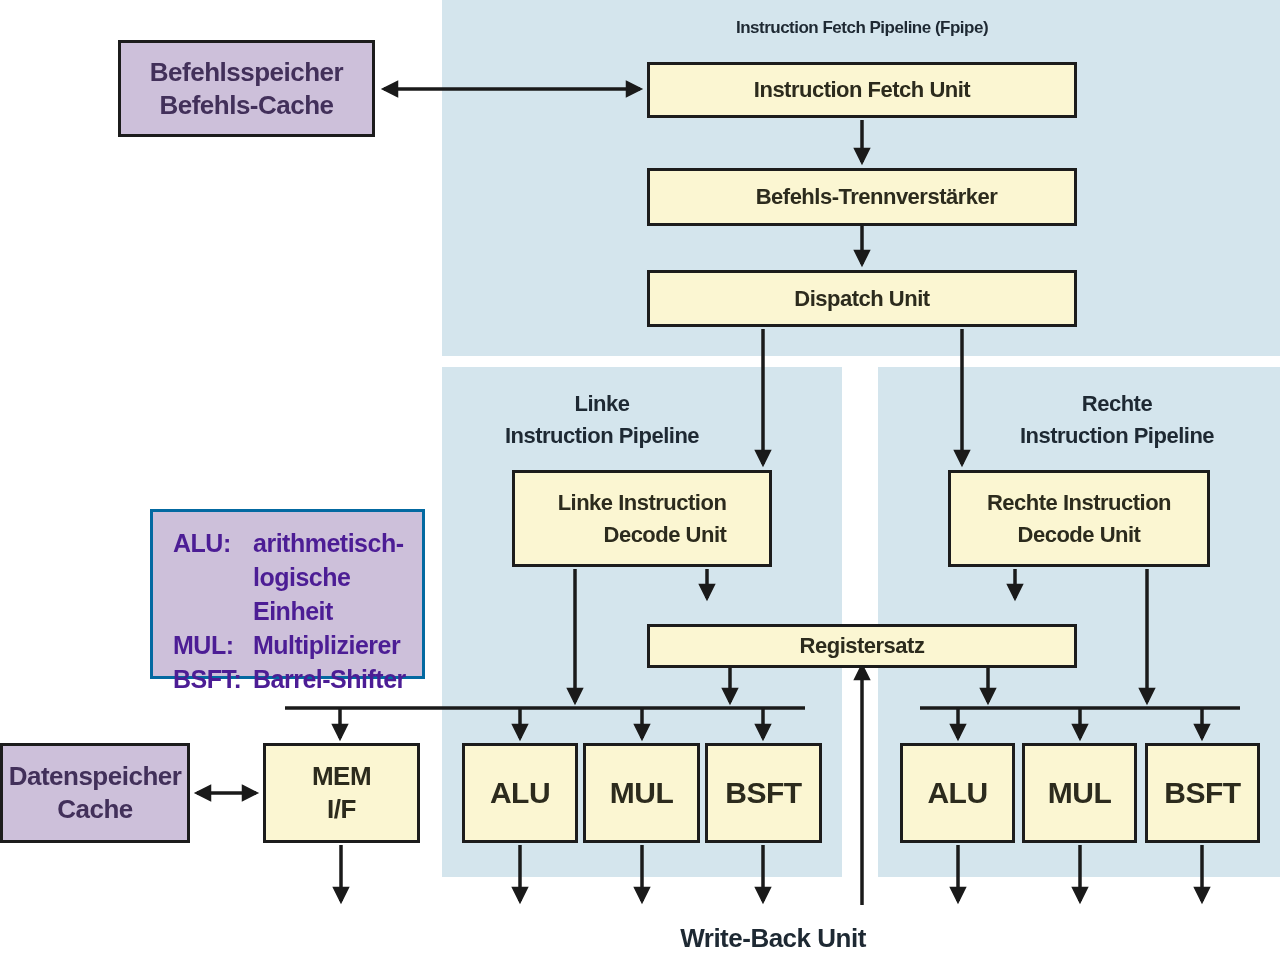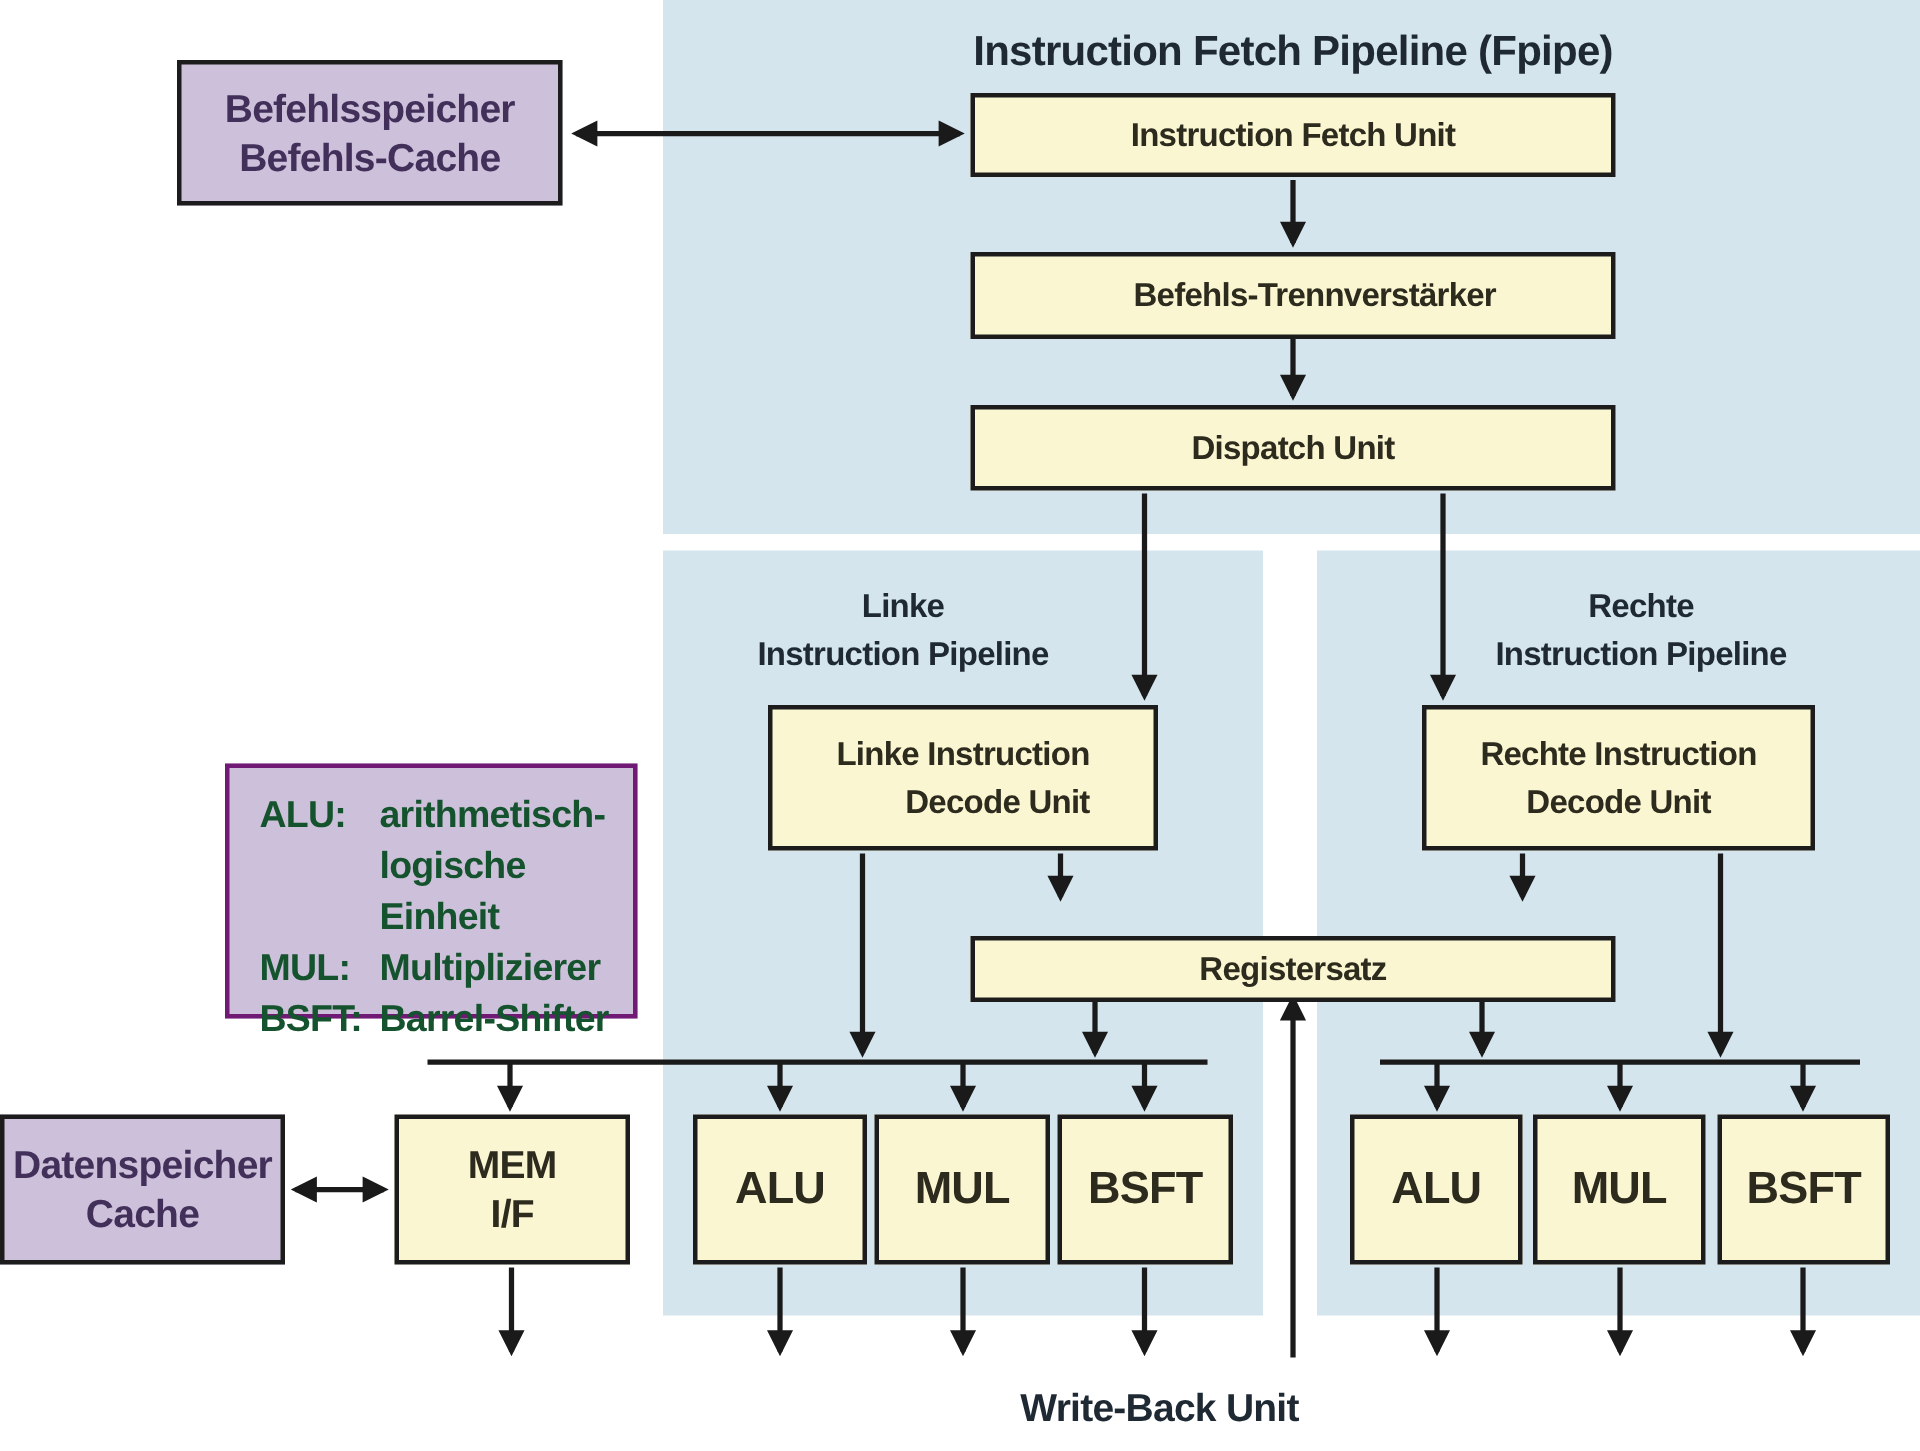--- a/index.html
+++ b/index.html
@@ -14,28 +14,28 @@
     text-align:center;box-sizing:border-box;border:3px solid #1c1c1c;
     font-weight:bold;letter-spacing:-0.5px;white-space:pre-line;
   }
   .ybox{background:#fbf6d2;color:#2c2b1d;}
   .pbox{background:#cdc0da;color:#42305a;}
   .lbl{
     position:absolute;text-align:center;font-weight:bold;color:#1e2933;
     letter-spacing:-0.5px;white-space:pre-line;
   }
   .legend{
-    position:absolute;box-sizing:border-box;border:3px solid #701a75;
-    background:#cdc0da;color:#14532d;font-weight:bold;letter-spacing:-0.5px;
+    position:absolute;box-sizing:border-box;border:3px solid #0369a1;
+    background:#cdc0da;color:#4c1d95;font-weight:bold;letter-spacing:-0.5px;
     padding:14px 10px 0 20px;font-size:25px;line-height:34px;
   }
   .legend .row{display:grid;grid-template-columns:80px 1fr;}
   .legend .def{white-space:pre-line;}
   .t25{font-size:22px;line-height:32px;}
-  .t24{font-size:28px;}
+  .t24{font-size:17px;}
   .t26{font-size:26px;line-height:33px;}
   .t30{font-size:30px;line-height:34px;}
 </style>
 </head>
 <body>
 
 <div class="stage">
 
   <div class="panel" style="left:442px;top:0;width:838px;height:356px;"></div>
   <div class="panel" style="left:442px;top:367px;width:400px;height:510px;"></div>
@@ -76,21 +76,21 @@
       <line x1="763" y1="845" x2="763" y2="901" marker-end="url(#ah)"></line>
       <line x1="958" y1="845" x2="958" y2="901" marker-end="url(#ah)"></line>
       <line x1="1080" y1="845" x2="1080" y2="901" marker-end="url(#ah)"></line>
       <line x1="1202" y1="845" x2="1202" y2="901" marker-end="url(#ah)"></line>
     </g>
   </svg>
 
   <div class="lbl t24" style="left:602px;top:18px;width:520px;">Instruction Fetch Pipeline (Fpipe)</div>
   <div class="lbl t25" style="left:452px;top:388px;width:300px;">Linke
 Instruction Pipeline</div>
-  <div class="lbl t25" style="left:944px;top:388px;width:300px;text-align:center;">Rechte
+  <div class="lbl t25" style="left:967px;top:388px;width:300px;text-align:center;">Rechte
 Instruction Pipeline</div>
   <div class="lbl t26" style="left:623px;top:922px;width:300px;">Write-Back Unit</div>
 
   <div class="box ybox t25" style="left:647px;top:62px;width:430px;height:56px;">Instruction Fetch Unit</div>
   <div class="box ybox t25" style="left:647px;top:168px;width:430px;height:58px;padding-left:29px;">Befehls-Trennverstärker</div>
   <div class="box ybox t25" style="left:647px;top:270px;width:430px;height:57px;">Dispatch Unit</div>
 
   <div class="box pbox t26" style="left:118px;top:40px;width:257px;height:97px;">Befehlsspeicher
 Befehls-Cache</div>
   <div class="box pbox t26" style="left:0px;top:743px;width:190px;height:100px;">Datenspeicher

